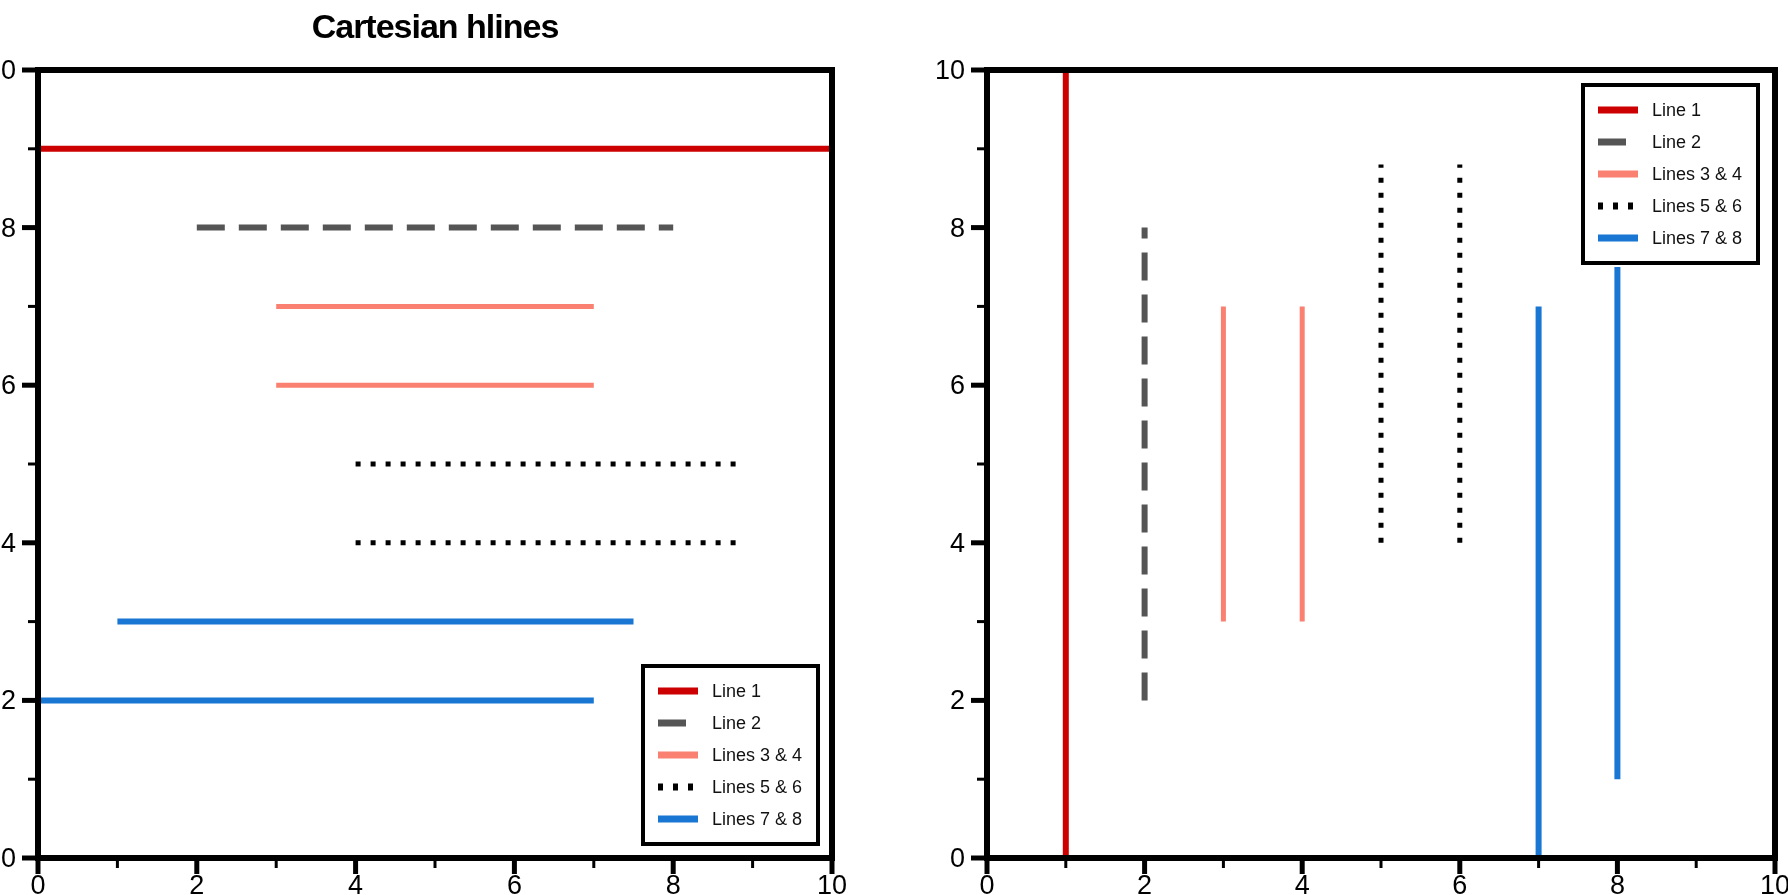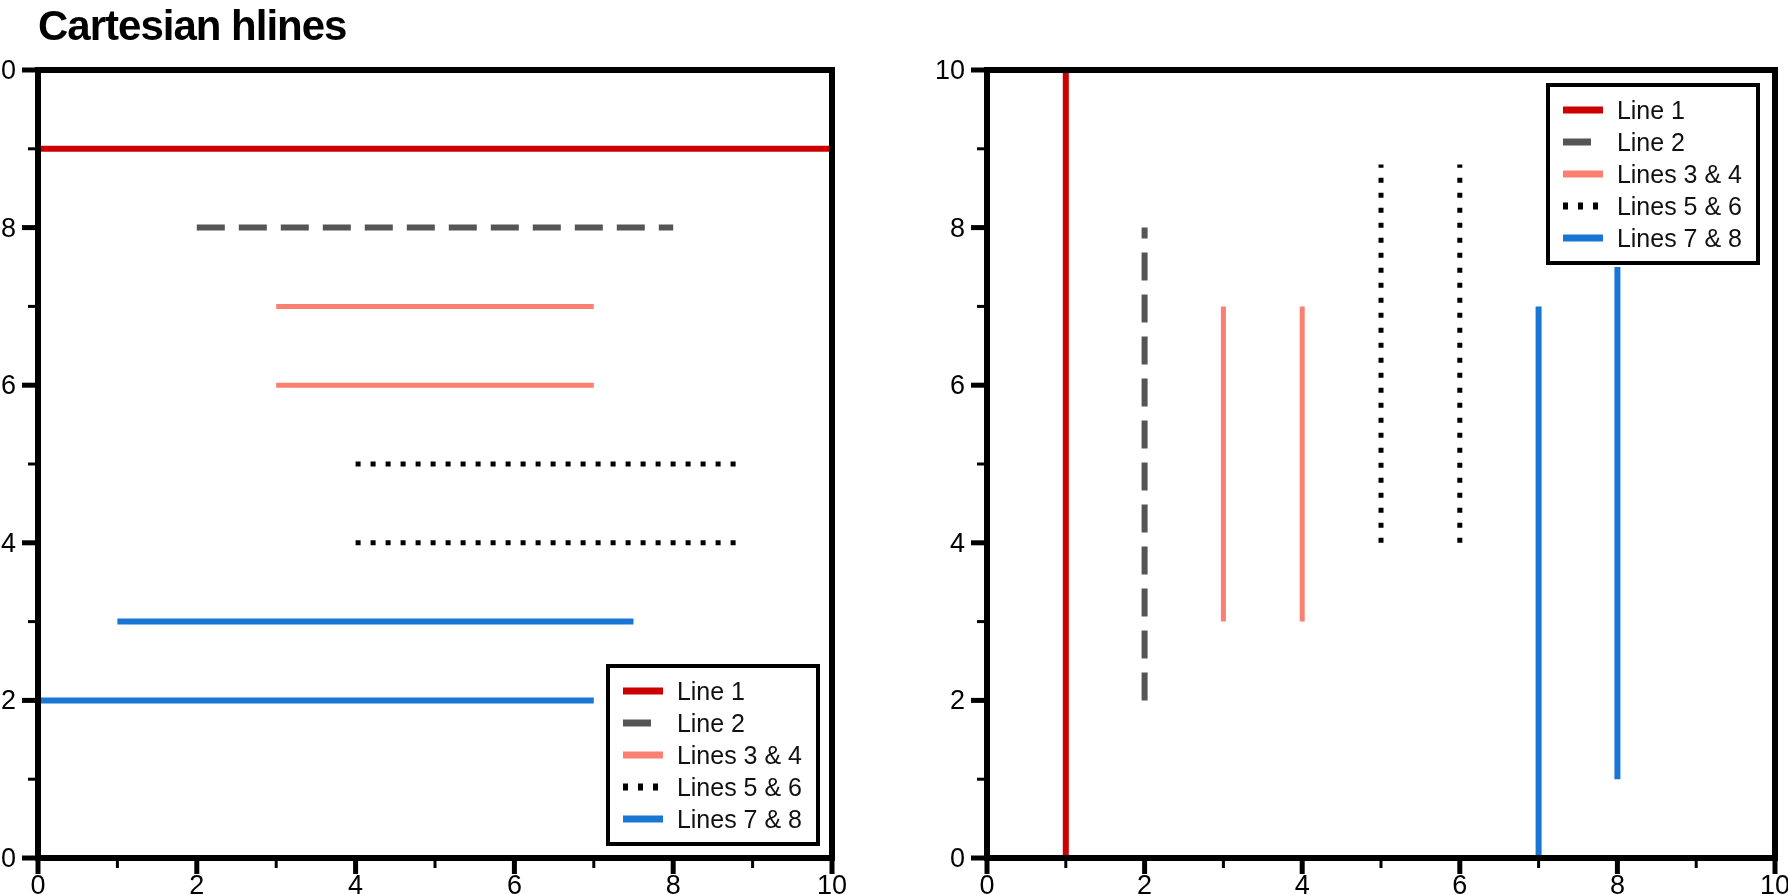--- a/index.html
+++ b/index.html
@@ -1,31 +1,31 @@
 <!DOCTYPE html>
 <html><head>
 <meta charset="utf-8">
 <style>
   html,body{margin:0;padding:0;background:#ffffff;}
   #figure{position:relative;width:1788px;height:895px;background:#ffffff;overflow:hidden;
           font-family:"Liberation Sans", sans-serif;}
   .chart{position:absolute;top:0;height:895px;width:894px;}
   #chart0{left:0;}
   #chart1{left:894px;}
-  .title{position:absolute;top:0;height:52px;line-height:52px;text-align:left;
-         font-size:42px;font-weight:bold;color:#000;letter-spacing:-1px;}
+  .title{position:absolute;top:0;height:52px;line-height:52px;text-align:center;
+         font-size:34px;font-weight:bold;color:#000;letter-spacing:-1px;}
   #chart0 .title{left:38px;width:794px;}
   #chart1 .title{left:93px;width:788px;}
   .plot-svg{position:absolute;left:0;top:0;}
   .legend{position:absolute;background:#ffffff;border:4px solid #000;
           padding:8px 14px 8px 12px;display:flex;flex-direction:column;gap:2px;z-index:5;}
   #chart0 .legend{right:74px;bottom:49px;}
   #chart1 .legend{right:28px;top:83px;}
   .legend-item{display:flex;align-items:center;gap:13px;height:30px;}
-  .legend-item span{font-size:25px;color:#111;white-space:nowrap;}
+  .legend-item span{font-size:18px;color:#111;white-space:nowrap;}
   .sw{flex:0 0 auto;display:block;}
 </style>
 </head>
 <body>
 
 <div id="figure">
 
   <div class="chart" id="chart0">
     <div class="title">Cartesian hlines</div>
     <svg class="plot-svg" width="894" height="895">

